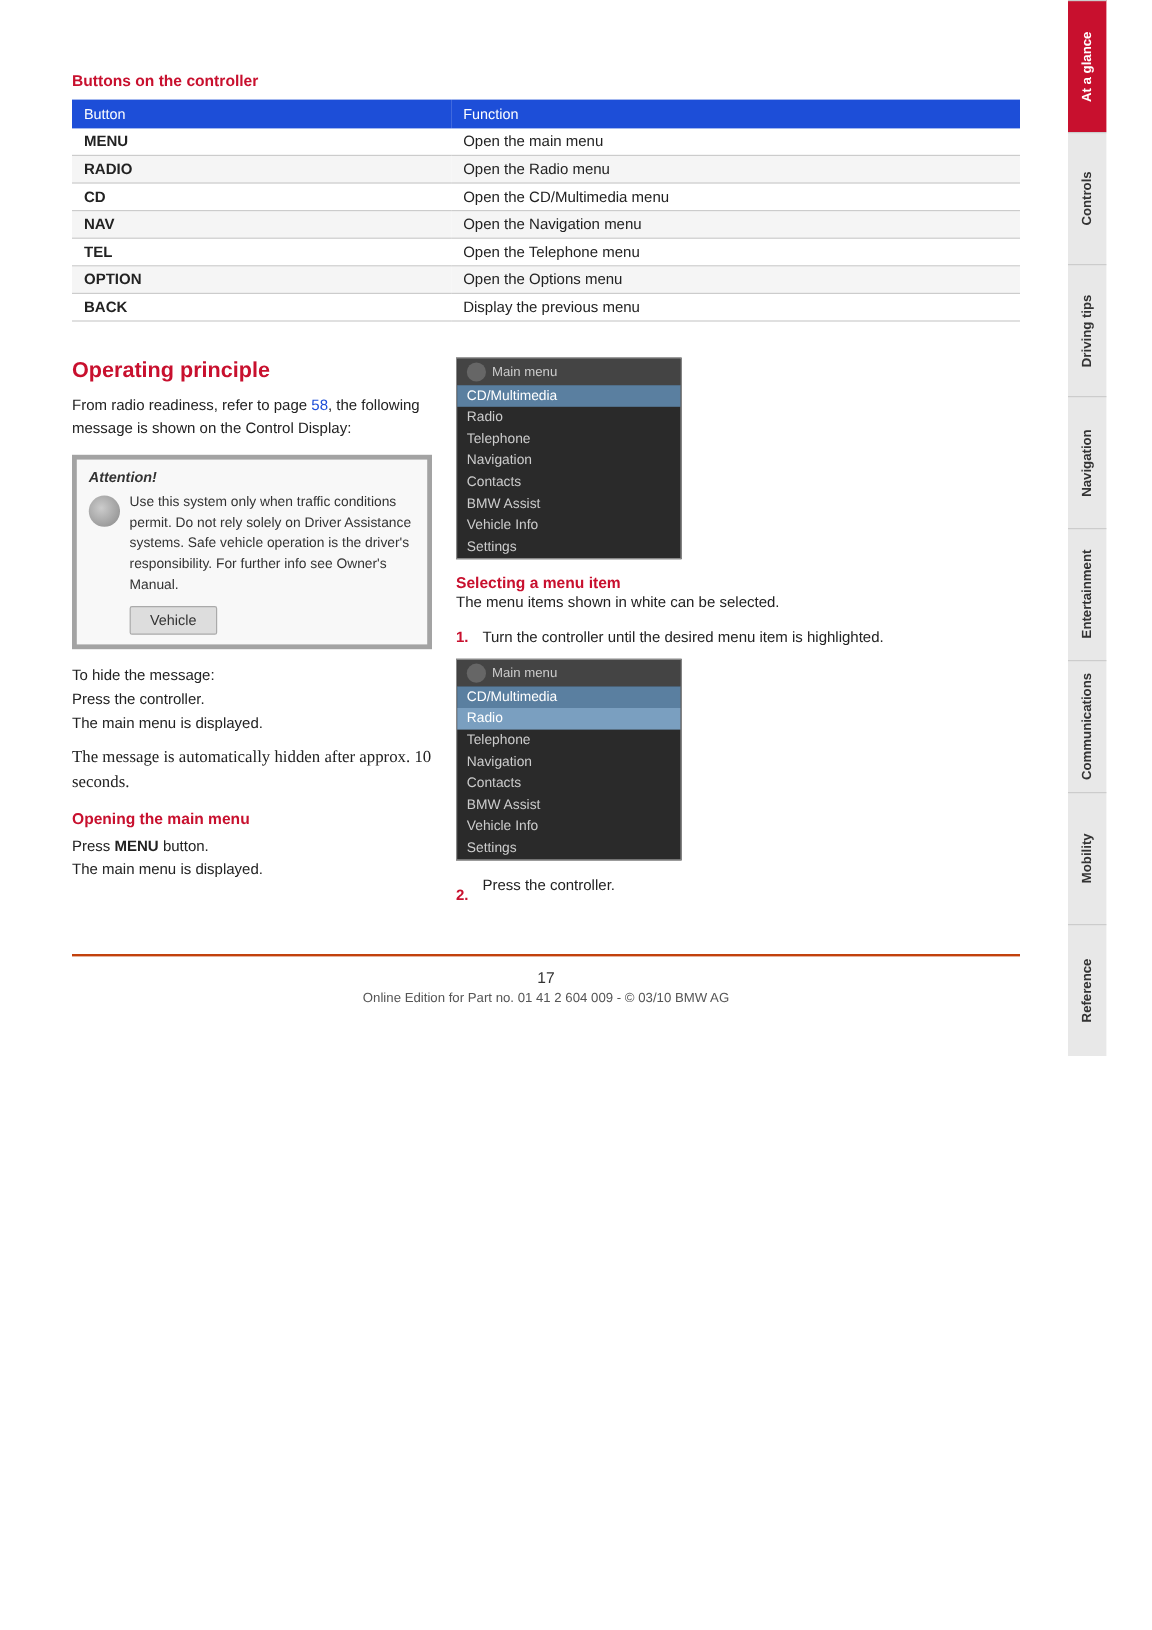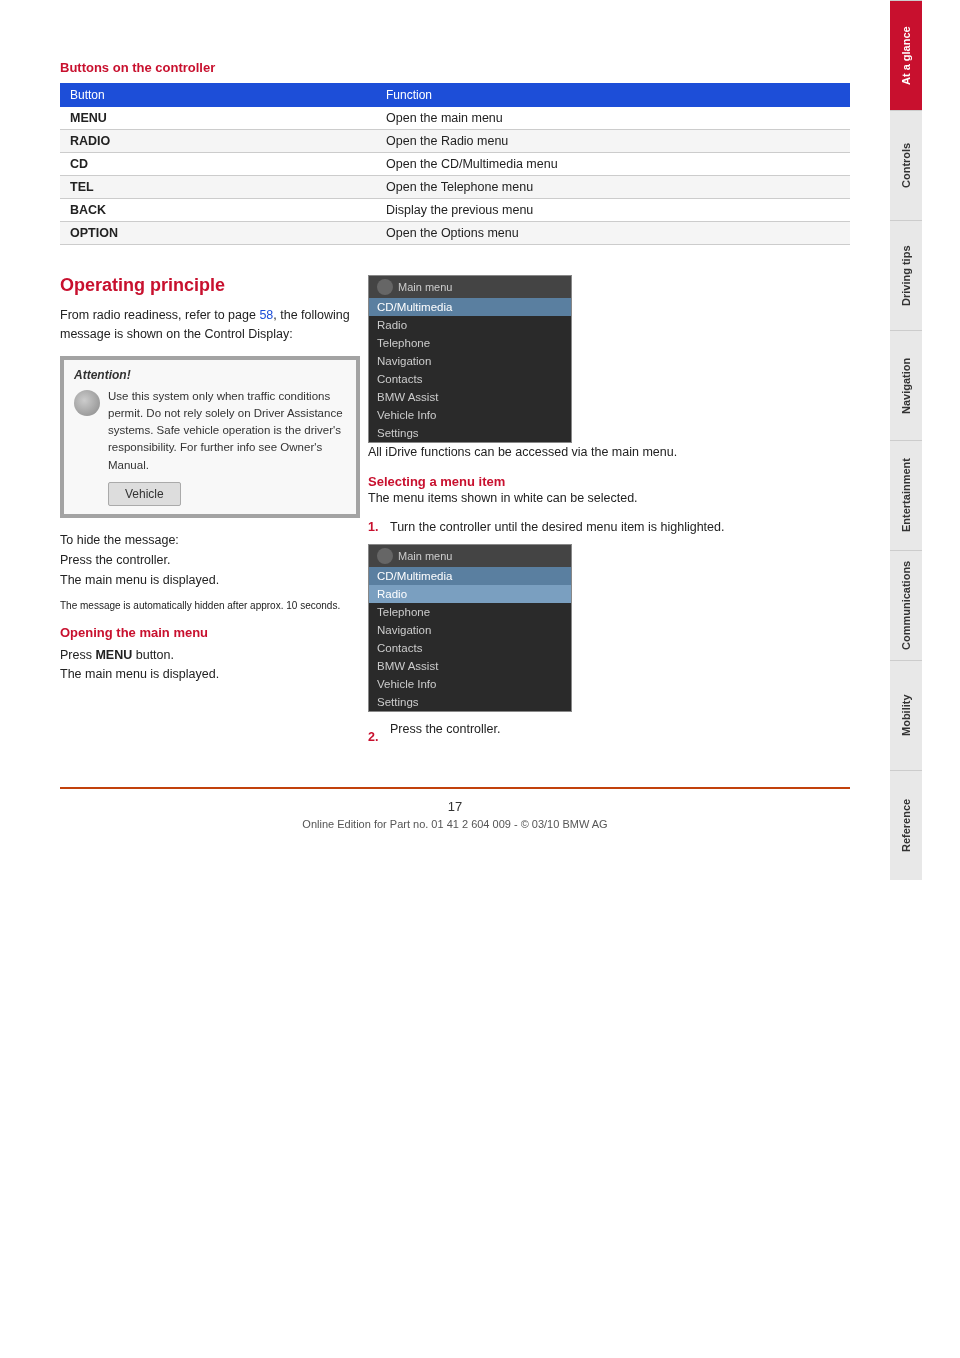--- a/index.html
+++ b/index.html
@@ -98,21 +98,21 @@
     }
 
     .buttons-table tbody td:first-child {
       font-weight: bold;
       width: 40%;
     }
 
     
     .two-col {
       display: flex;
-      gap: 8px;
+      gap: 20px;
       margin-top: 10px;
     }
 
     .col-left {
       flex: 1;
       max-width: 300px;
     }
 
     .col-right {
       flex: 1;
@@ -138,23 +138,24 @@
     }
 
     
     .steps-text {
       font-size: 12.5px;
       line-height: 1.6;
       margin-bottom: 8px;
     }
 
     .italic-block {
-      font-size: 10px;
+      font-size: 14px;
       line-height: 1.5;
       margin-bottom: 12px;
+      font-family: Liberation Serif, serif;
     }
 
     
     .sub-heading {
       font-size: 13px;
       font-weight: bold;
       color: #c8102e;
       margin-bottom: 6px;
       margin-top: 12px;
     }
@@ -165,21 +166,22 @@
       margin-bottom: 4px;
     }
 
     .menu-press strong {
       font-weight: bold;
     }
 
     
     .menu-mockup {
       border: 1px solid #888;
-      width: 204px;
+      width: 188px;
+      margin-bottom: 12px;
       font-size: 11.5px;
       background: #2a2a2a;
       color: #ccc;
     }
 
     .menu-mockup-title {
       background: #444;
       color: #ccc;
       padding: 3px 8px;
       font-size: 11px;
@@ -358,30 +360,34 @@
             </tr>
             <tr>
               <td>RADIO</td>
               <td>Open the Radio menu</td>
             </tr>
             <tr>
               <td>CD</td>
               <td>Open the CD/Multimedia menu</td>
             </tr>
             <tr>
+              <td>NAV</td>
+              <td>Open the Navigation menu</td>
+            </tr>
+            <tr>
               <td>TEL</td>
               <td>Open the Telephone menu</td>
             </tr>
             <tr>
+              <td>OPTION</td>
+              <td>Open the Options menu</td>
+            </tr>
+            <tr>
               <td>BACK</td>
               <td>Display the previous menu</td>
-            </tr>
-            <tr>
-              <td>OPTION</td>
-              <td>Open the Options menu</td>
             </tr>
           </tbody>
       </table>
     </div>
 
     <div class="two-col">
 
       <div class="col-left">
         <div class="op-title">Operating principle</div>
         <p class="op-intro">
@@ -427,21 +433,20 @@
           <div class="menu-mockup-item highlighted">CD/Multimedia</div>
           <div class="menu-mockup-item">Radio</div>
           <div class="menu-mockup-item">Telephone</div>
           <div class="menu-mockup-item">Navigation</div>
           <div class="menu-mockup-item">Contacts</div>
           <div class="menu-mockup-item">BMW Assist</div>
           <div class="menu-mockup-item">Vehicle Info</div>
           <div class="menu-mockup-item">Settings</div>
         </div>
 
-        <p class="all-idrive">All iDrive functions can be accessed via the main menu.</p>
 
         <div class="select-heading">Selecting a menu item</div>
         <p class="select-intro">The menu items shown in white can be selected.</p>
 
         <div class="numbered-step">
           <span class="step-num">1.</span>
           <span>Turn the controller until the desired menu item is highlighted.</span>
         </div>
 
         <div class="menu-mockup">

